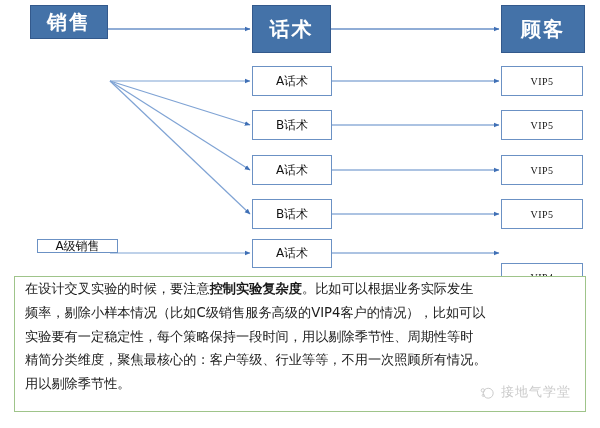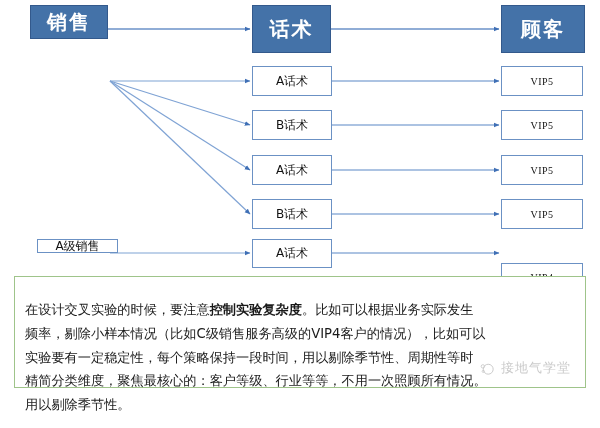--- a/index.html
+++ b/index.html
@@ -60,25 +60,25 @@
     font-family: "Liberation Serif", "DejaVu Serif", serif;
     font-size: 10px;
     letter-spacing: 0.5px;
   }
   
   #note-panel {
     position: absolute;
     left: 14px;
     top: 276px;
     width: 572px;
-    height: 112px;
+    height: 136px;
     box-sizing: border-box;
     background: #ffffff;
     border: 1px solid #9fc48a;
-    padding: 21px 10px 0 10px;
+    padding: 0 10px 0 10px;
   }
   .note-line {
     font-size: 13.2px;
     line-height: 23.8px;
     color: #1a1a1a;
     font-family: "DejaVu Sans", "Liberation Sans", sans-serif;
     white-space: nowrap;
     letter-spacing: 0px;
   }
   .note-line b { font-weight: bold; }

